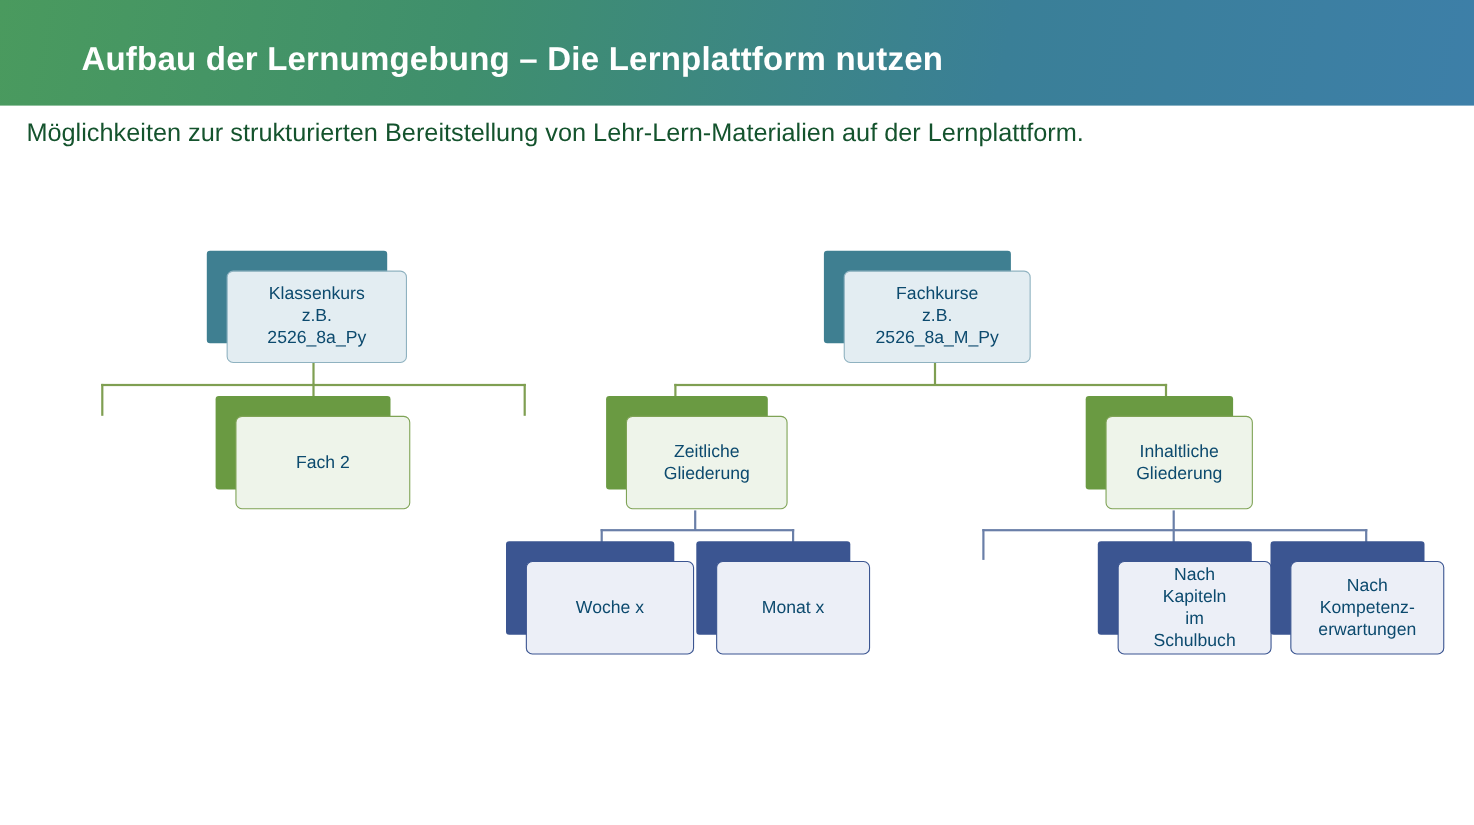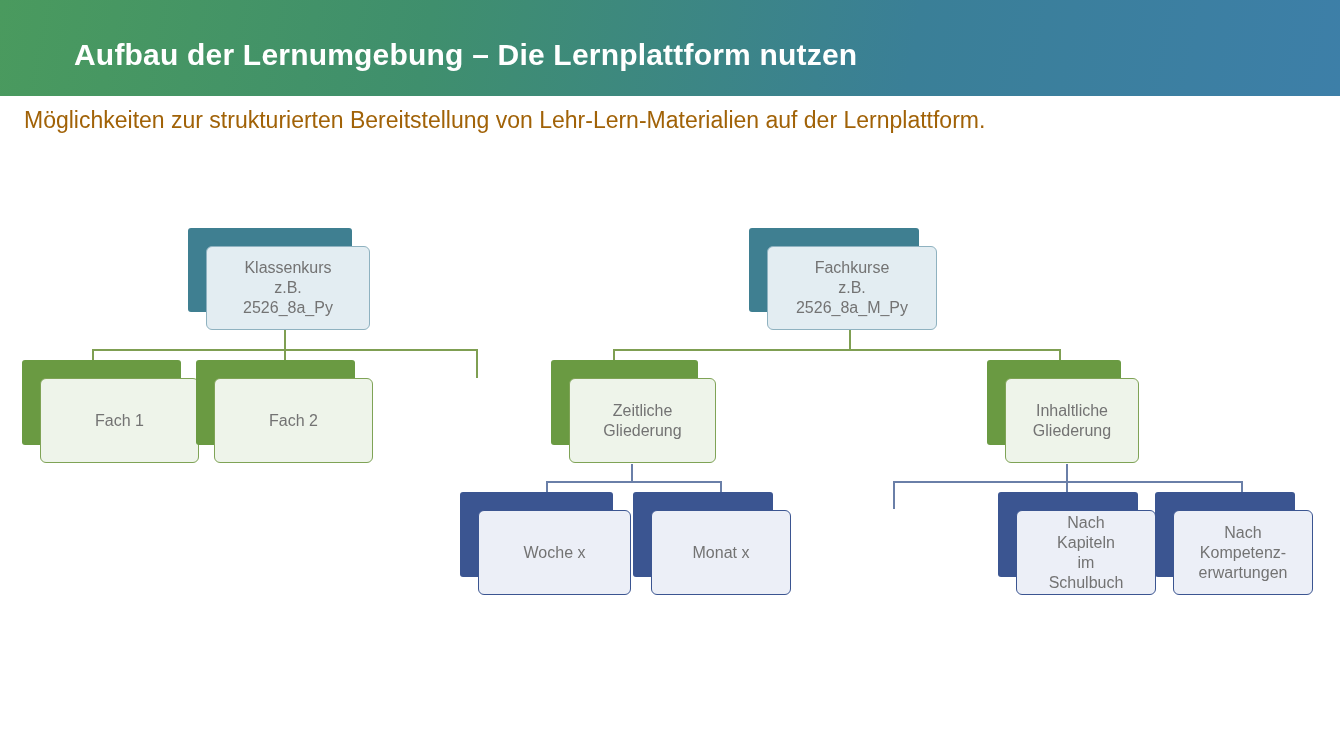--- a/index.html
+++ b/index.html
@@ -36,21 +36,21 @@
     font-weight: bold;
     color: #ffffff;
     letter-spacing: 0.2px;
     white-space: nowrap;
   }
   #subtitle {
     position: absolute;
     left: 24px;
     top: 107px;
     font-size: 23px;
-    color: #a16207;
+    color: #14532d;
     white-space: nowrap;
   }
   
   .line {
     position: absolute;
     background: #7f9f52;
   }
   .line.blue {
     background: #6a7fa8;
   }
@@ -73,21 +73,21 @@
     top: 18px;
     width: 100%;
     height: 100%;
     border-radius: 6px;
     border: 1px solid #9ab0c4;
     display: flex;
     align-items: center;
     justify-content: center;
     text-align: center;
     font-size: 16px;
-    color: #737373;
+    color: #0c4a6e;
     line-height: 1.25;
     padding: 4px 24px;
     box-sizing: border-box;
   }
   
   .node.teal .shadow { background: #3f7f91; }
   .node.teal .card { background: #e3edf2; border-color: #8fb2c0; }
   
   .node.green .shadow { background: #6a9a42; }
   .node.green .card { background: #eef4ea; border-color: #7fa356; }
@@ -141,26 +141,20 @@
   <div class="node teal" style="left:749px; top:228px; width:170px; height:84px;">
     <div class="shadow"></div>
     <div class="card">
       <span>
         <span>Fachkurse</span><br>
         <span>z.B. 2526_8a_M_Py</span>
       </span>
     </div>
   </div>
 
-  <div class="node green" style="left:22px; top:360px; width:159px; height:85px;">
-    <div class="shadow"></div>
-    <div class="card">
-      <span>Fach 1</span>
-    </div>
-  </div>
 
   <div class="node green" style="left:196px; top:360px; width:159px; height:85px;">
     <div class="shadow"></div>
     <div class="card">
       <span>Fach 2</span>
     </div>
   </div>
 
 
   <div class="node green" style="left:541px; top:360px; width:147px; height:85px;margin-left:10px;">

